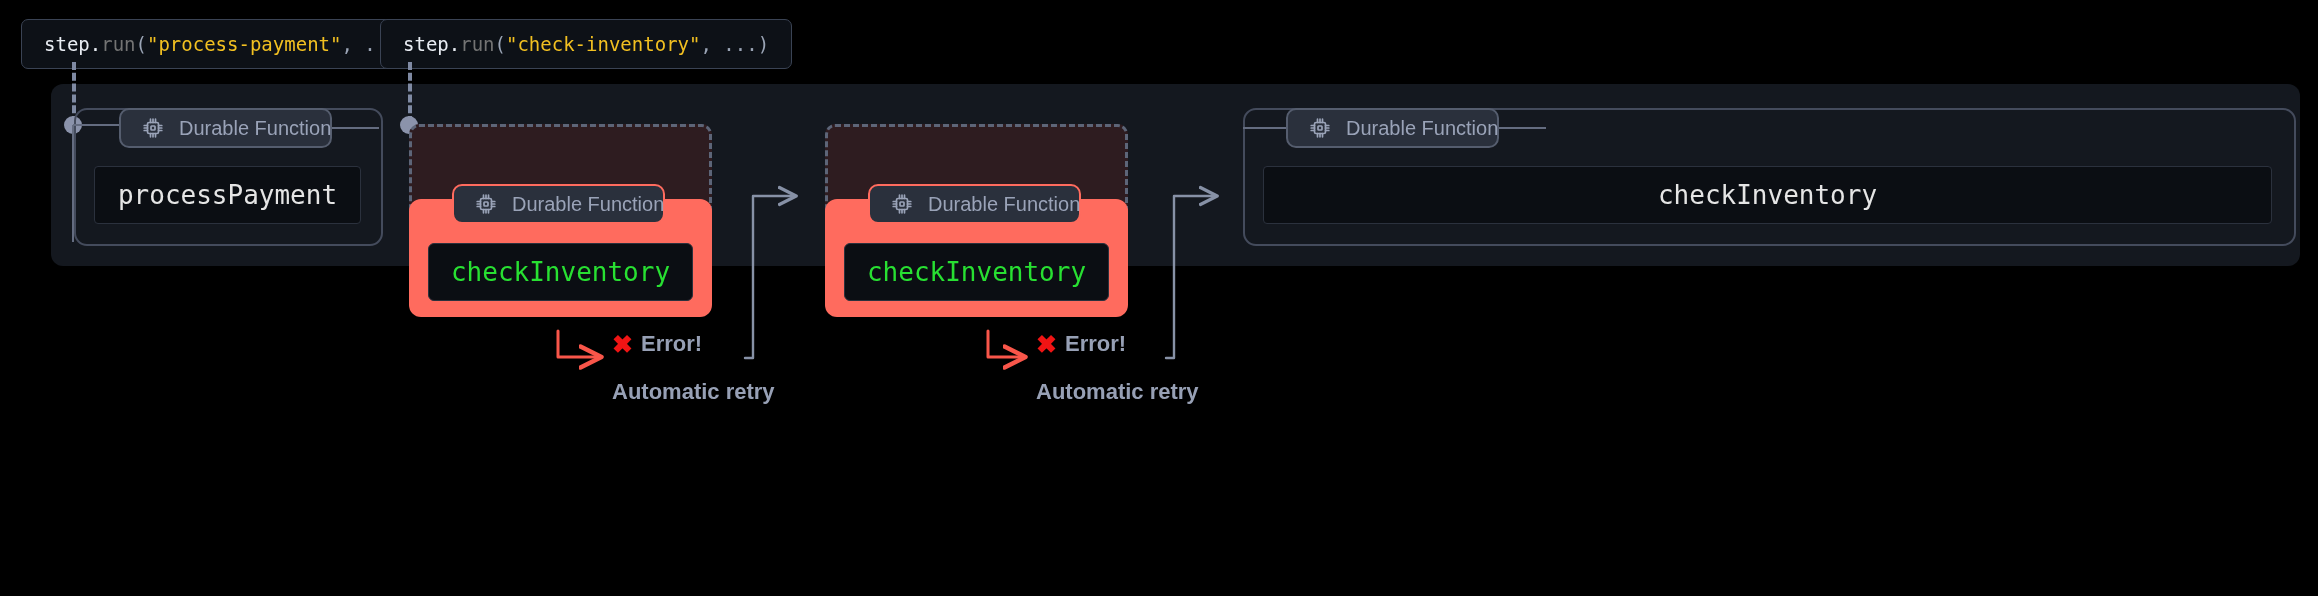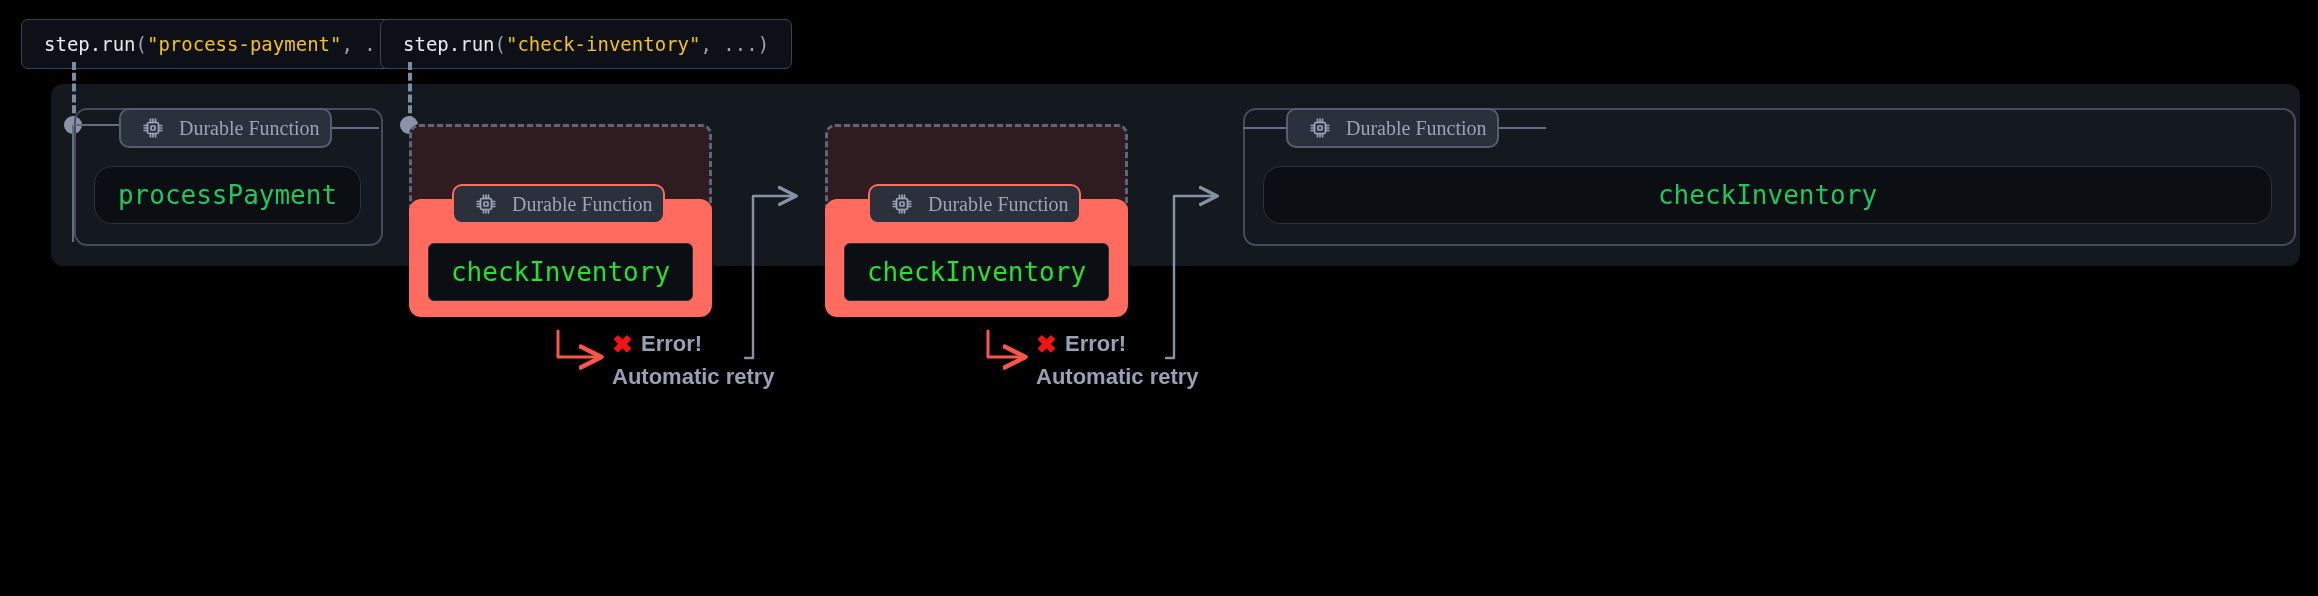--- a/index.html
+++ b/index.html
@@ -16,21 +16,21 @@
     background:#0d1117;
     border:1px solid #3a4354;
     border-radius:7px;
     padding:13px 22px;
     font-family:"DejaVu Sans Mono","Liberation Mono",monospace;
     font-size:19px;
     white-space:nowrap;
     letter-spacing:0px;
   }
   .c-white{color:#e9edf3;text-align:center;}
-  .c-green{color:#e5e5e5;}
+  .c-green{color:#737373;}
   .c-punct{color:#9aa4b5;}
   .c-str{color:#f2c021;}
 
   .callout-stem{
     position:absolute;
     width:0;border-left:4px dashed #7f8aa3;
   }
   .stem-dot{
     position:absolute;width:18px;height:18px;border-radius:50%;
     background:#8b93ab;
@@ -57,33 +57,33 @@
     border:2px solid #555d6e;
     border-radius:10px;
     padding:11px 20px;
     box-sizing:border-box;
   }
   .df-badge.err{
     border-color:#ff6b5e;
     background:#2a303c;
   }
   .df-badge .label{
-    color:#9aa3b8;font-size:20px;white-space:nowrap;font-family:Liberation Serif, serif;
+    color:#9aa3b8;font-size:20px;white-space:nowrap;
   }
   .chip-icon{display:block;width:24px;height:24px;}
 
   .code-box{
     position:absolute;
     background:#0b0e13;
     border:1px solid #2b313d;
-    border-radius:18px;
+    border-radius:4px;
     display:flex;align-items:center;justify-content:center;
     font-family:"DejaVu Sans Mono","Liberation Mono",monospace;
     font-size:26px;
-    color:#22c55e;
+    color:#e5e5e5;
     box-sizing:border-box;
   }
 
   
   .fail-region{
     position:absolute;
     background:#2e1c20;
     border:3px dashed #5d6578;
     border-radius:10px;
     box-sizing:border-box;
@@ -106,21 +106,21 @@
   }
 
   
   .err-note{position:absolute;}
   .err-line1{
     display:flex;align-items:center;gap:8px;
     color:#97a0b5;font-size:22px;font-weight:bold;white-space:nowrap;
   }
   .x-mark{color:#f01414;font-size:25px;font-weight:bold;line-height:1;}
   .err-line2{
-    color:#97a0b5;font-size:22px;font-weight:bold;white-space:nowrap;margin-top:7px;
+    color:#97a0b5;font-size:22px;font-weight:bold;white-space:nowrap;margin-top:22px;
   }
 
   svg.ov{position:absolute;left:0;top:0;width:2318px;height:596px;overflow:visible;pointer-events:none;}
 </style>
 </head>
 <body>
 
 <div class="stage">
 
   <div class="panel" style="left:51px;top:84px;width:2249px;height:182px;"></div>

